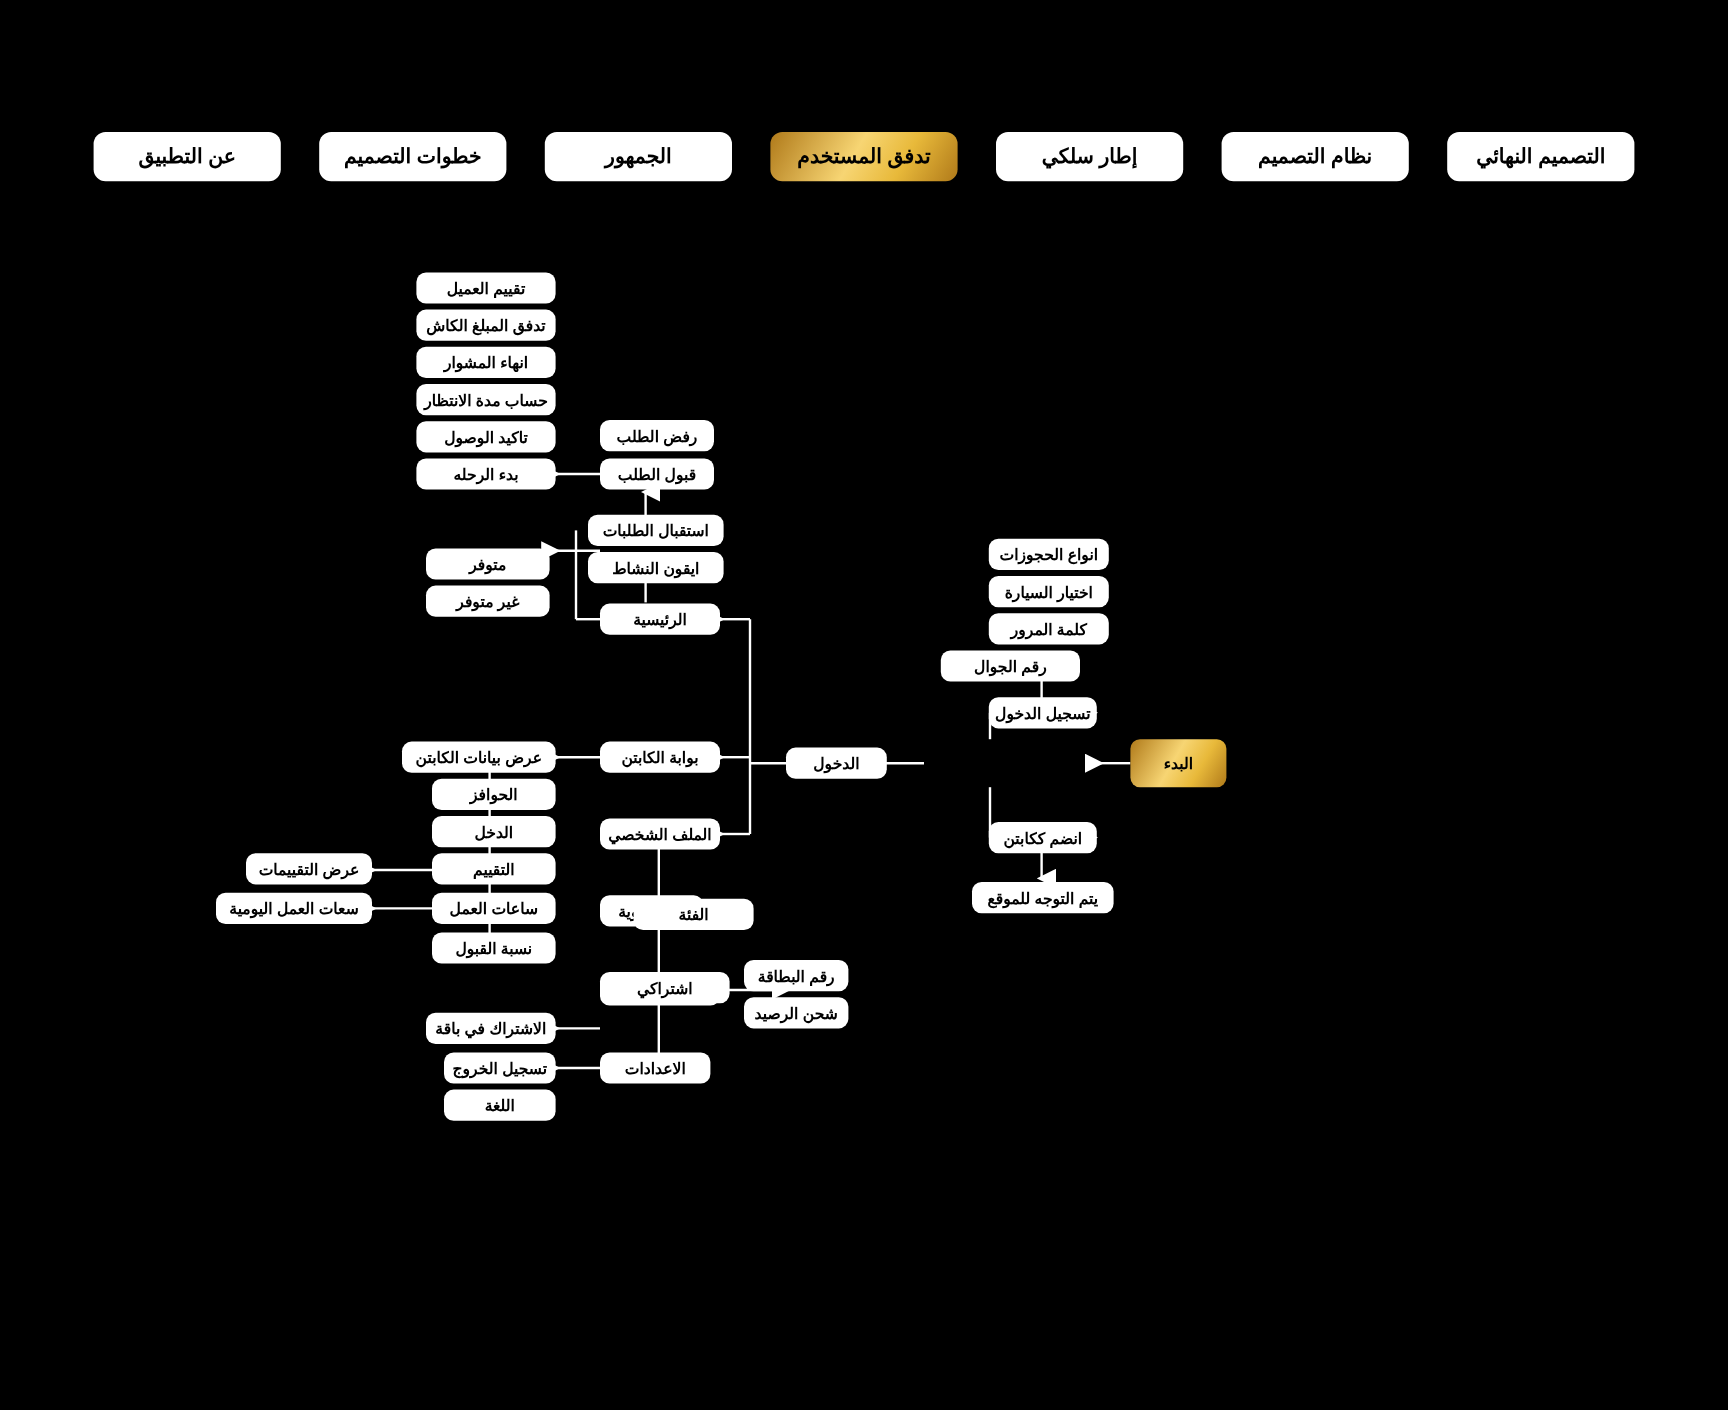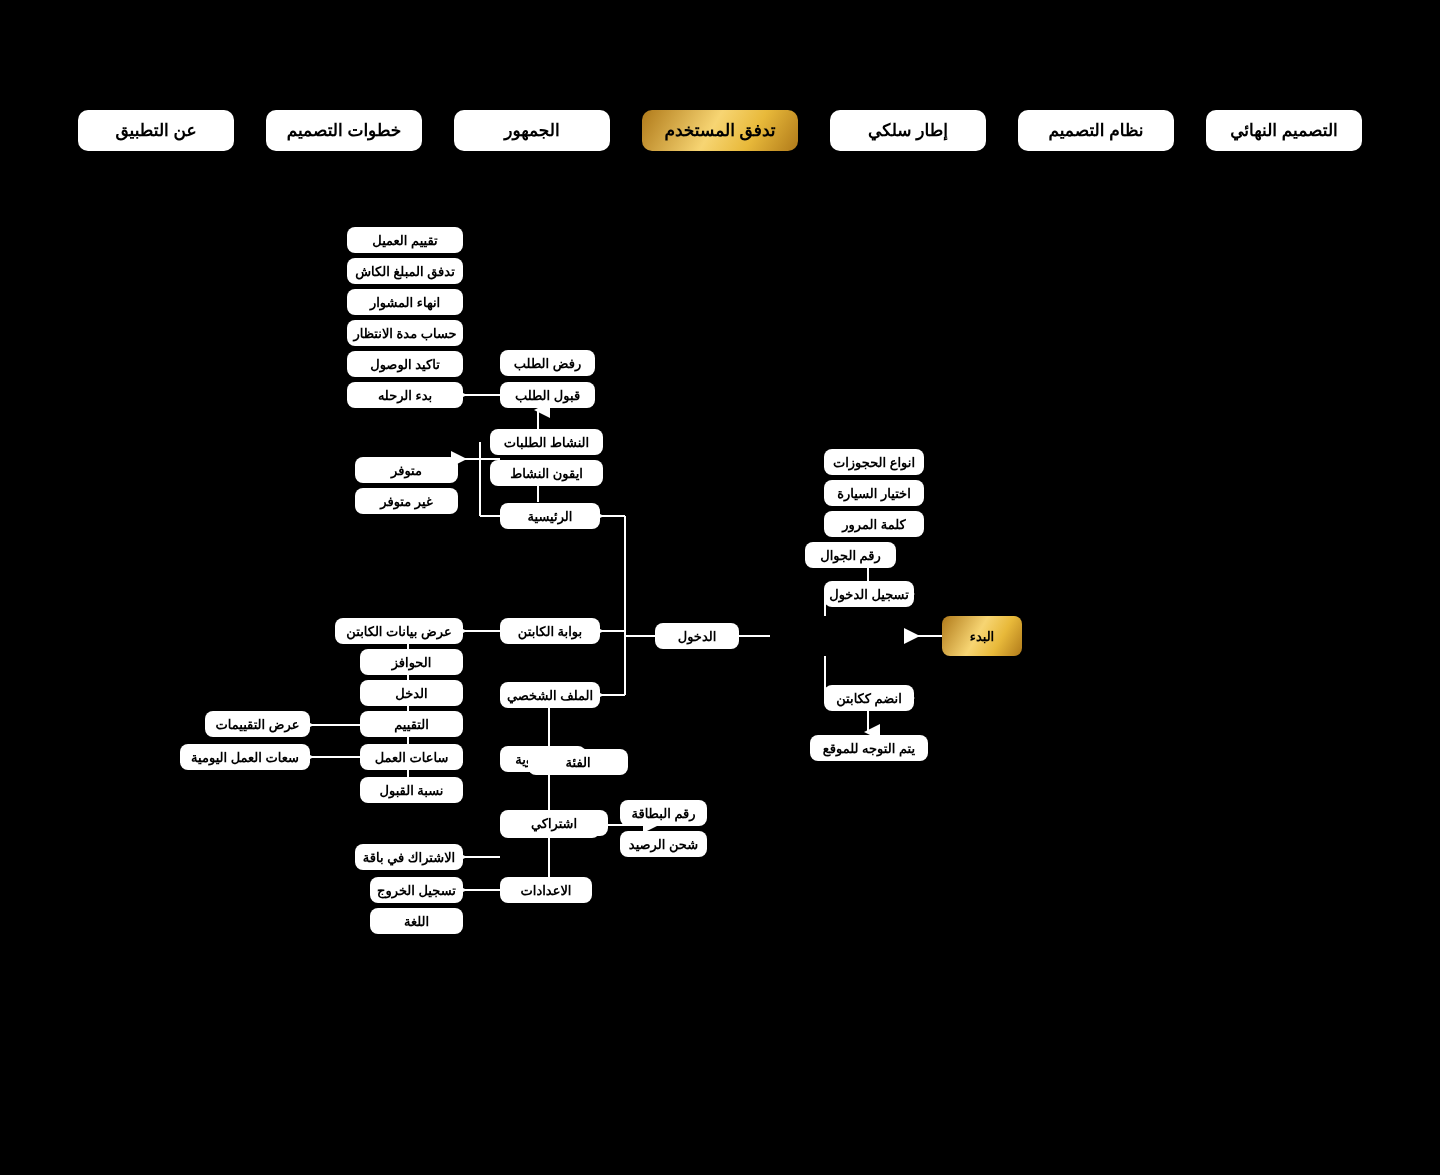--- a/index.html
+++ b/index.html
@@ -72,21 +72,21 @@
 
 <div class="node gold tall" style="left:942px;top:616px;width:80px">البدء</div>
 
 <div class="node" style="left:824px;top:581px;width:90px">تسجيل الدخول</div>
 <div class="node" style="left:824px;top:685px;width:90px">انضم ككابتن</div>
 <div class="node" style="left:810px;top:735px;width:118px">يتم التوجه للموقع</div>
 
 <div class="node" style="left:824px;top:449px;width:100px">انواع الحجوزات</div>
 <div class="node" style="left:824px;top:480px;width:100px">اختيار السيارة</div>
 <div class="node" style="left:824px;top:511px;width:100px">كلمة المرور</div>
-<div class="node" style="left:805px;top:542px;width:91px">رقم الجوال</div>
+<div class="node" style="left:784px;top:542px;width:116px">رقم الجوال</div>
 
 <div class="node" style="left:655px;top:623px;width:84px">الدخول</div>
 
 <div class="node" style="left:500px;top:503px;width:100px">الرئيسية</div>
 <div class="node" style="left:500px;top:618px;width:100px">بوابة الكابتن</div>
 <div class="node" style="left:500px;top:682px;width:100px">الملف الشخصي</div>
 <div class="node" style="left:500px;top:746px;width:86px">رقم الهوية</div>
 <div class="node" style="left:528px;top:749px;width:100px">الفئة</div>
 <div class="node" style="left:500px;top:812px;width:100px">الرصيد</div>
 <div class="node" style="left:500px;top:810px;width:108px">اشتراكي</div>
@@ -102,21 +102,21 @@
 <div class="node" style="left:335px;top:618px;width:128px">عرض بيانات الكابتن</div>
 <div class="node" style="left:360px;top:649px;width:103px">الحوافز</div>
 <div class="node" style="left:360px;top:680px;width:103px">الدخل</div>
 <div class="node" style="left:360px;top:711px;width:103px">التقييم</div>
 <div class="node" style="left:360px;top:744px;width:103px">ساعات العمل</div>
 <div class="node" style="left:360px;top:777px;width:103px">نسبة القبول</div>
 
 <div class="node" style="left:205px;top:711px;width:105px">عرض التقييمات</div>
 <div class="node" style="left:180px;top:744px;width:130px">سعات العمل اليومية</div>
 
-<div class="node" style="left:490px;top:429px;width:113px">النشاط الطلبات</div>
+<div class="node" style="left:490px;top:429px;width:113px">استقبال الطلبات</div>
 <div class="node" style="left:490px;top:460px;width:113px">ايقون النشاط</div>
 
 <div class="node" style="left:355px;top:457px;width:103px">متوفر</div>
 <div class="node" style="left:355px;top:488px;width:103px">غير متوفر</div>
 
 <div class="node" style="left:500px;top:350px;width:95px">رفض الطلب</div>
 <div class="node" style="left:500px;top:382px;width:95px">قبول الطلب</div>
 
 <div class="node" style="left:347px;top:382px;width:116px">بدء الرحله</div>
 <div class="node" style="left:347px;top:351px;width:116px">تاكيد الوصول</div>

